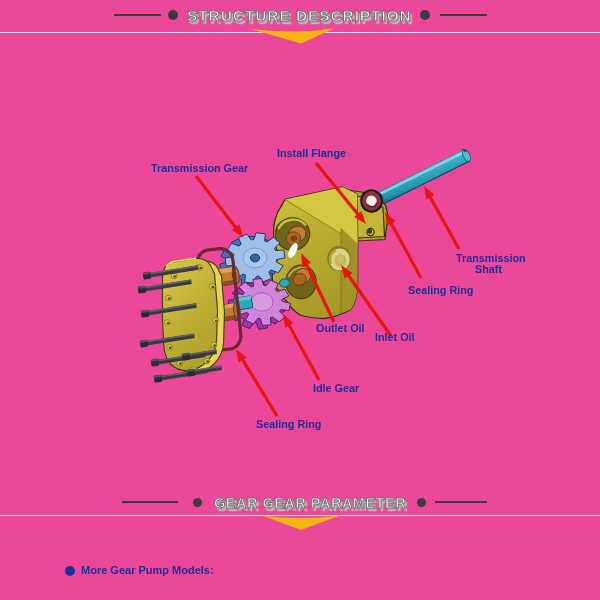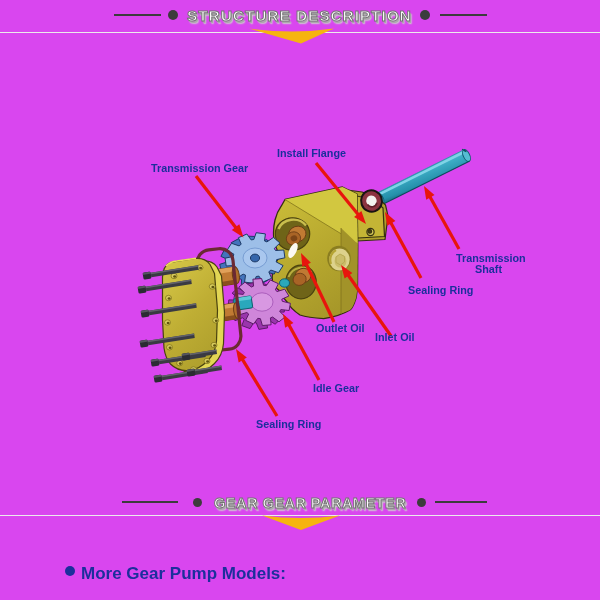--- a/index.html
+++ b/index.html
@@ -1,16 +1,16 @@
 <!DOCTYPE html>
 <html><head>
 <meta charset="utf-8">
 <style>
   html,body{margin:0;padding:0;background:#ffffff;}
-  #page{position:relative;width:600px;height:600px;overflow:hidden;background:#d946ef;
+  #page{position:relative;width:600px;height:600px;overflow:hidden;background:#ec4899;
         font-family:"Liberation Sans", sans-serif;}
   .bannertext{position:absolute;font-weight:bold;color:#fff;
      -webkit-text-stroke:1px #747474;
      text-shadow:1.2px 1.5px 0 #ababab, 2px 2.5px 1.5px #cfcfcf;
      white-space:nowrap;}
   .hline{position:absolute;height:2px;background:#3c3c3c;}
   .dot{position:absolute;border-radius:50%;background:#3c3c3c;}
   .faint{position:absolute;left:0;width:600px;height:1px;background:#ececec;}
 </style>
 </head>
@@ -29,21 +29,21 @@
   <div class="dot" style="left:420px;top:10px;width:10px;height:10px"></div>
   <div class="hline" style="left:440px;top:14px;width:47px"></div>
 
   <div class="hline" style="left:122px;top:501px;width:56px"></div>
   <div class="dot" style="left:193px;top:498px;width:9px;height:9px"></div>
   <div class="bannertext" id="t2" style="left:214px;top:495px;font-size:14.5px;letter-spacing:0.5px;">GEAR GEAR PARAMETER</div>
   <div class="dot" style="left:417px;top:498px;width:9px;height:9px"></div>
   <div class="hline" style="left:435px;top:501px;width:52px"></div>
 
   <div class="dot" style="left:65px;top:566px;width:10px;height:10px;background:#1c2f9c"></div>
-  <div style="position:absolute;left:81px;top:564px;font-size:17px;font-weight:bold;color:#1c2f9c;">More Gear Pump Models:</div>
+  <div style="position:absolute;left:81px;top:564px;font-size:11px;font-weight:bold;color:#1c2f9c;">More Gear Pump Models:</div>
 
   <svg width="600" height="600" viewBox="0 0 600 600" style="position:absolute;left:0;top:0">
     <defs>
       <linearGradient id="shaftg" gradientUnits="userSpaceOnUse" x1="418" y1="163" x2="428" y2="190">
         <stop offset="0" stop-color="#8ed8e8"></stop>
         <stop offset="0.3" stop-color="#3fafc7"></stop>
         <stop offset="0.75" stop-color="#2590aa"></stop>
         <stop offset="1" stop-color="#135d74"></stop>
       </linearGradient>
       <linearGradient id="bodyg" gradientUnits="userSpaceOnUse" x1="280" y1="200" x2="360" y2="310">

